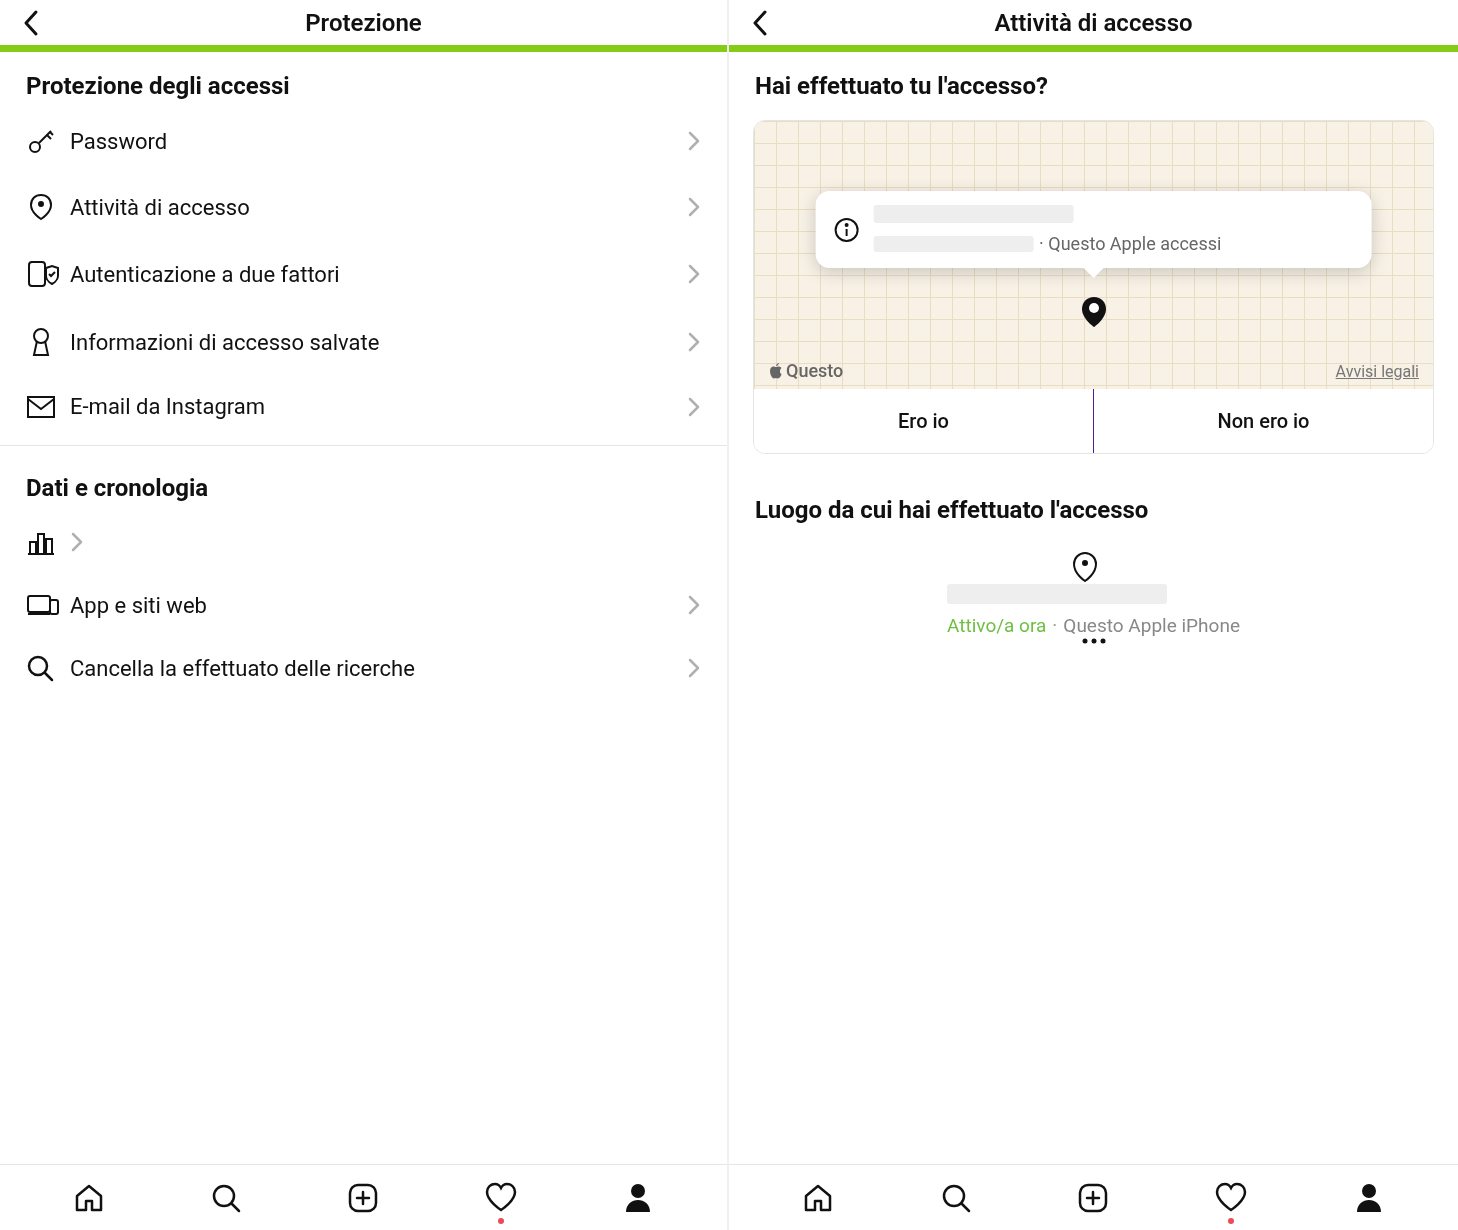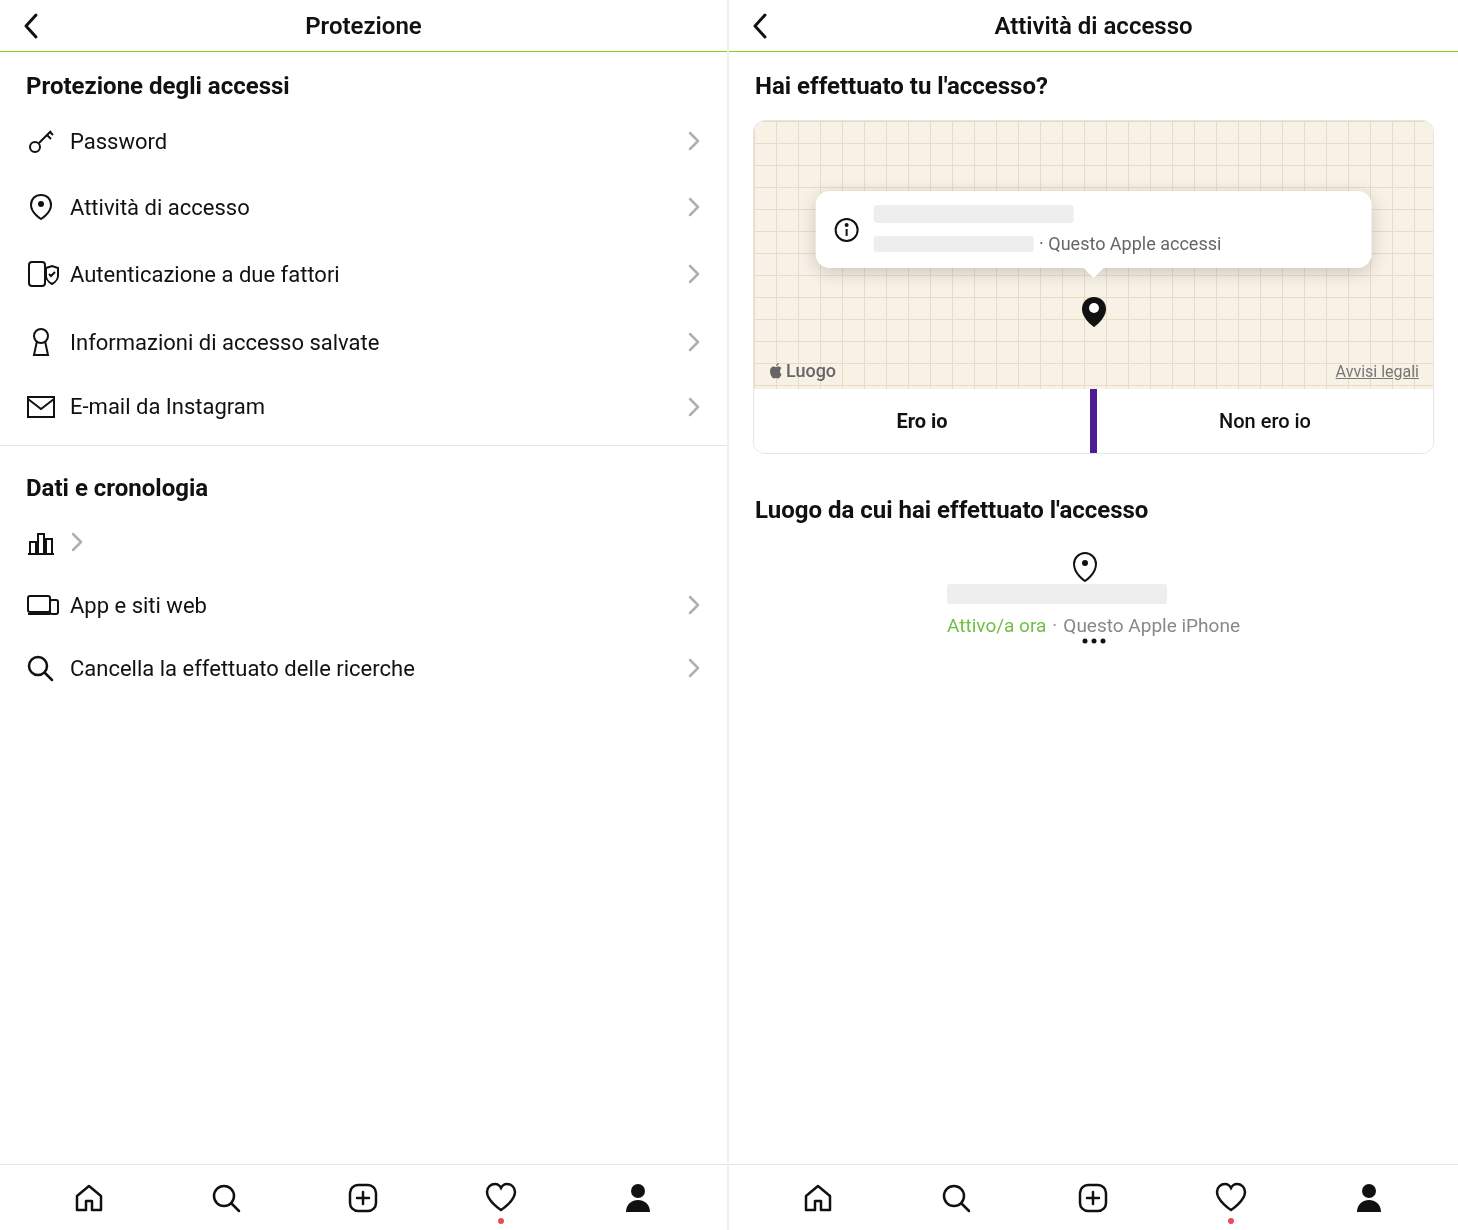--- a/index.html
+++ b/index.html
@@ -18,21 +18,21 @@
   flex-direction: column;
   position: relative;
 }
 .pane.left { border-right: 2px solid #f0f0f0; }
 .header {
   height: 52px;
   display: flex;
   align-items: center;
   justify-content: center;
   position: relative;
-  border-bottom: 1px solid #84cc16;
+  border-bottom: 7px solid #84cc16;
 }
 .header .back {
   position: absolute;
   left: 22px;
   top: 50%;
   transform: translateY(-50%);
   cursor: pointer;
 }
 .header-title {
   font-size: 24px;
@@ -194,22 +194,21 @@
   flex: 1;
   display: flex;
   align-items: center;
   justify-content: center;
   font-size: 20px;
   font-weight: 500;
   color: #111;
   cursor: pointer;
 }
 .map-actions .btn:first-child {
-  border-right: 7px solid #4c1d95;
-  font-weight: bold;
+  border-right: 1px solid #4c1d95;
 }
 .login-row {
   display: flex;
   align-items: center;
   padding: 18px 26px;
   flex-direction: column;
 }
 .login-row .pin-ic {
   width: 48px;
   display: flex;
@@ -477,21 +476,21 @@
         <div class="map-pin-marker">
           <svg width="28" height="34" viewBox="0 0 28 34">
               <path d="M14 2 C7 2 2 7 2 14 C2 24 14 32 14 32 C14 32 26 24 26 14 C26 7 21 2 14 2 Z" fill="#111"></path>
               <circle cx="14" cy="13" r="5" fill="#fff"></circle>
             </svg>
         </div>
         <div class="map-footer">
           <svg width="16" height="18" viewBox="0 0 16 18">
               <path d="M12 9c0-2 1.5-3 1.5-3s-1-1.5-3-1.5c-1 0-1.5.5-2.5.5S6.5 4.5 5.5 4.5C3.5 4.5 2 6 2 9c0 4 2.5 7.5 4 7.5.8 0 1.2-.5 2-.5s1.2.5 2 .5c1.5 0 3.5-3 3.5-4.5-1.5-.5-1.5-2-1.5-3zM10 3c.7-.8 1-2 1-2s-1.2.3-2 1c-.6.6-1 1.8-1 1.8S9.2 3.9 10 3z" fill="#666"></path>
             </svg>
-          <span>Luogo</span>
+          <span>Questo</span>
         </div>
         <div class="map-legal">Avvisi legali</div>
       </div>
       <div class="map-actions">
         <div class="btn">Ero io</div>
         <div class="btn">Non ero io</div>
       </div>
     </div>
 
     <div class="section-title" style="margin-top:22px">Luogo da cui hai effettuato l'accesso</div>

